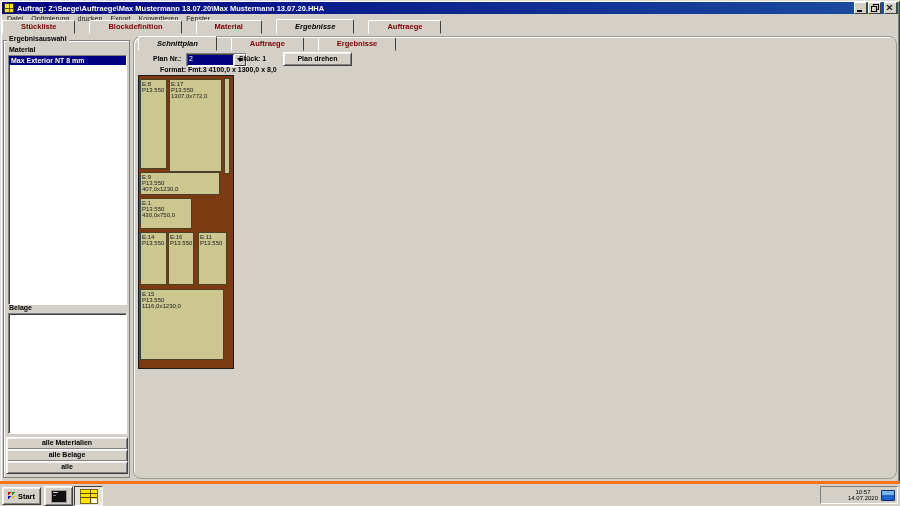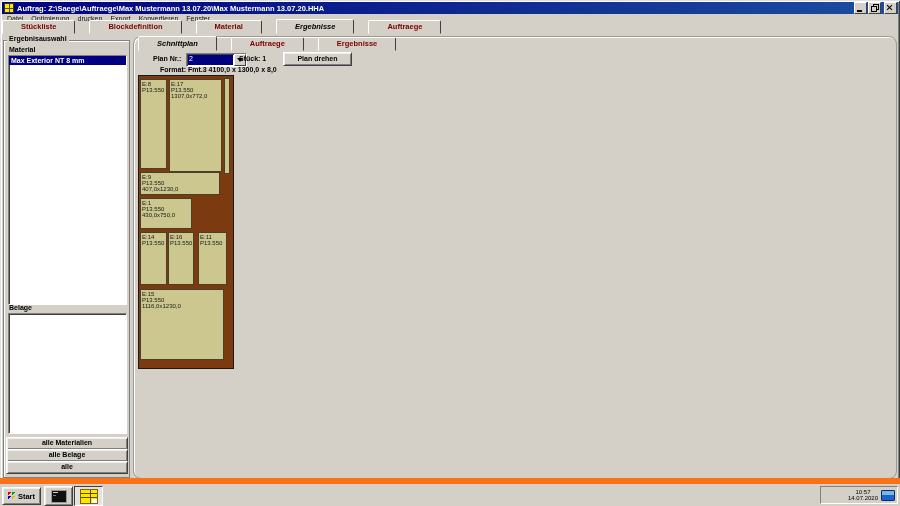--- a/index.html
+++ b/index.html
@@ -62,21 +62,21 @@
   .combo-btn::after{content:"";width:0;height:0;border:3px solid transparent;border-top:4px solid #000;margin-top:3px;}
   .btn-rotate{position:absolute;left:283px;top:52px;width:67px;height:12px;line-height:11px;}
   
   .plan{position:absolute;left:138px;top:75px;width:94px;height:292px;
     background:var(--waste,#7c3a10);border:1px solid #1a1a1a;}
   .piece{position:absolute;background:var(--piece,#cbc78e);border:1px solid var(--piece-border,#4a4028);
     box-sizing:border-box;overflow:hidden;padding:1px 0 0 1px;}
   .pl{display:block;font-size:6px;line-height:6px;color:#1a1a1a;white-space:nowrap;}
   .strip{position:absolute;background:var(--piece,#cbc78e);border:1px solid var(--piece-border,#4a4028);box-sizing:border-box;}
   
-  .taskbar{position:absolute;left:0;bottom:0;width:900px;height:22px;background:#d4d0c8;border-top:6px solid #f97316;}
+  .taskbar{position:absolute;left:0;bottom:0;width:900px;height:22px;background:#d4d0c8;border-top:3px solid #f97316;}
   .start-btn{position:absolute;left:2px;top:3px;width:37px;height:16px;display:flex;align-items:center;justify-content:center;gap:2px;}
   .start-label{font-size:7.5px;font-weight:bold;}
   .winflag{width:8px;height:8px;flex:0 0 auto;background:
     linear-gradient(135deg,#e00000 0 50%,transparent 50%) 0 0/4px 4px no-repeat,
     linear-gradient(135deg,#00a000 0 50%,transparent 50%) 4px 0/4px 4px no-repeat,
     linear-gradient(135deg,#0000e0 0 50%,transparent 50%) 0 4px/4px 4px no-repeat,
     linear-gradient(135deg,#e0c000 0 50%,transparent 50%) 4px 4px/4px 4px no-repeat,#d4d0c8;}
   .task-btn{position:absolute;top:2px;width:27px;height:18px;display:flex;align-items:center;justify-content:center;}
   .task-btn.pressed{border-color:#404040 #fff #fff #404040;box-shadow:none;background:#e6e3de;}
   .console-icon{position:relative;width:14px;height:11px;background:#101010;border:1px solid #9a9a9a;}

